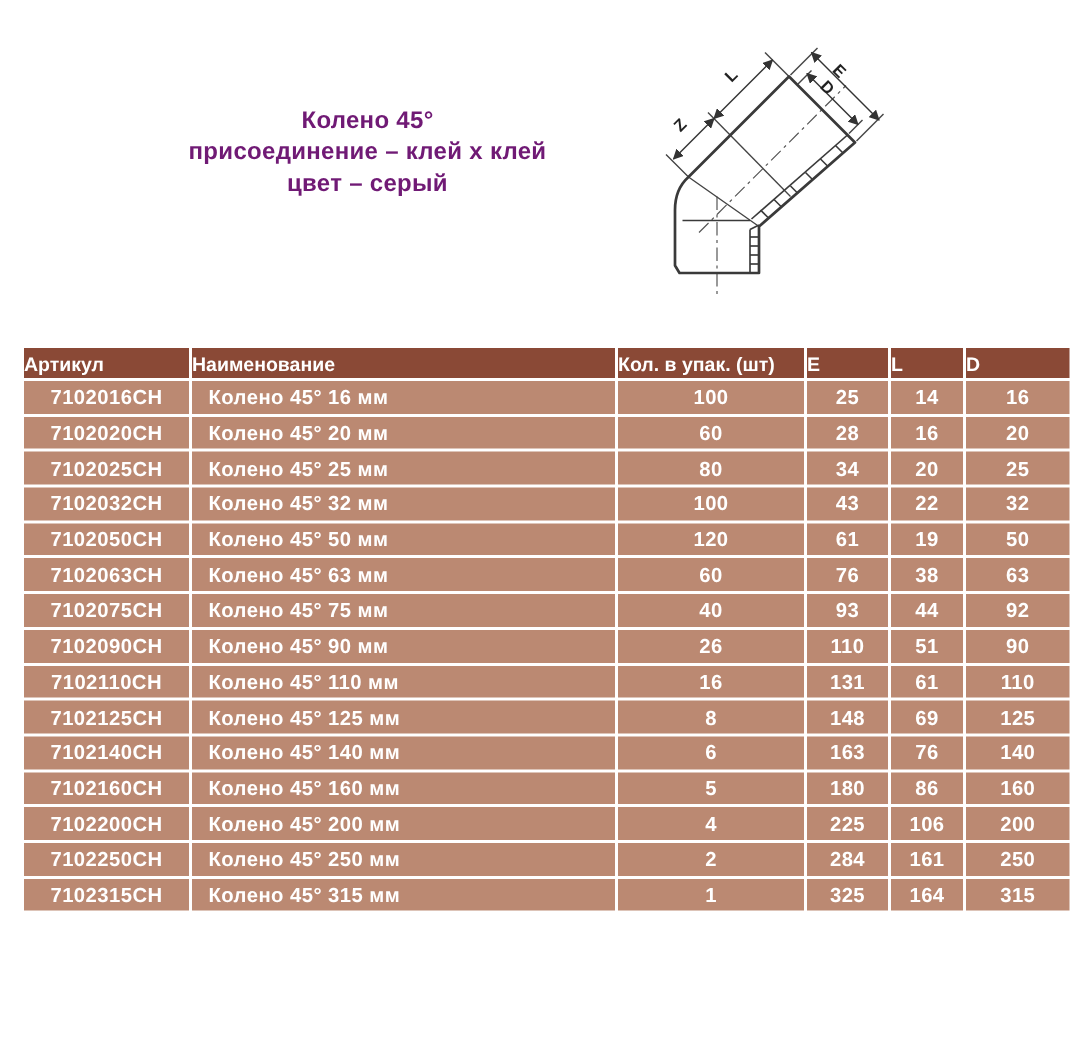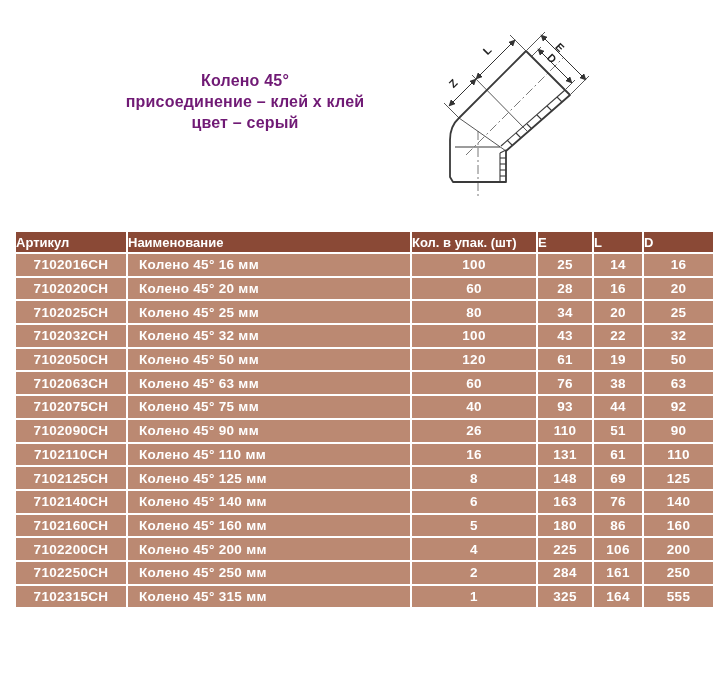--- a/index.html
+++ b/index.html
@@ -275,16 +275,16 @@
     <td class="c-e">284</td>
     <td class="c-l">161</td>
     <td class="c-d">250</td>
   </tr>
       <tr>
     <td class="c-art">7102315CH</td>
     <td class="c-name">Колено 45° 315 мм</td>
     <td class="c-qty">1</td>
     <td class="c-e">325</td>
     <td class="c-l">164</td>
-    <td class="c-d">555</td>
+    <td class="c-d">315</td>
   </tr>
     </tbody>
 </table>
 
 </body></html>

